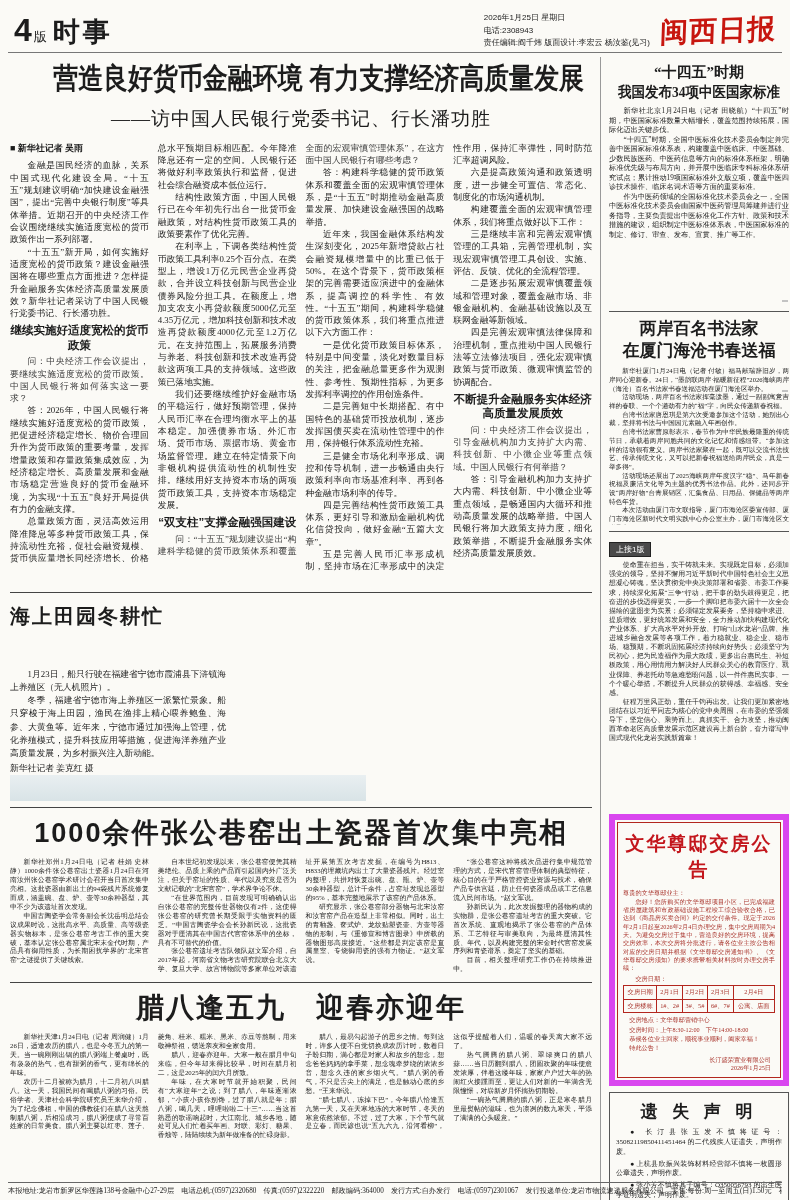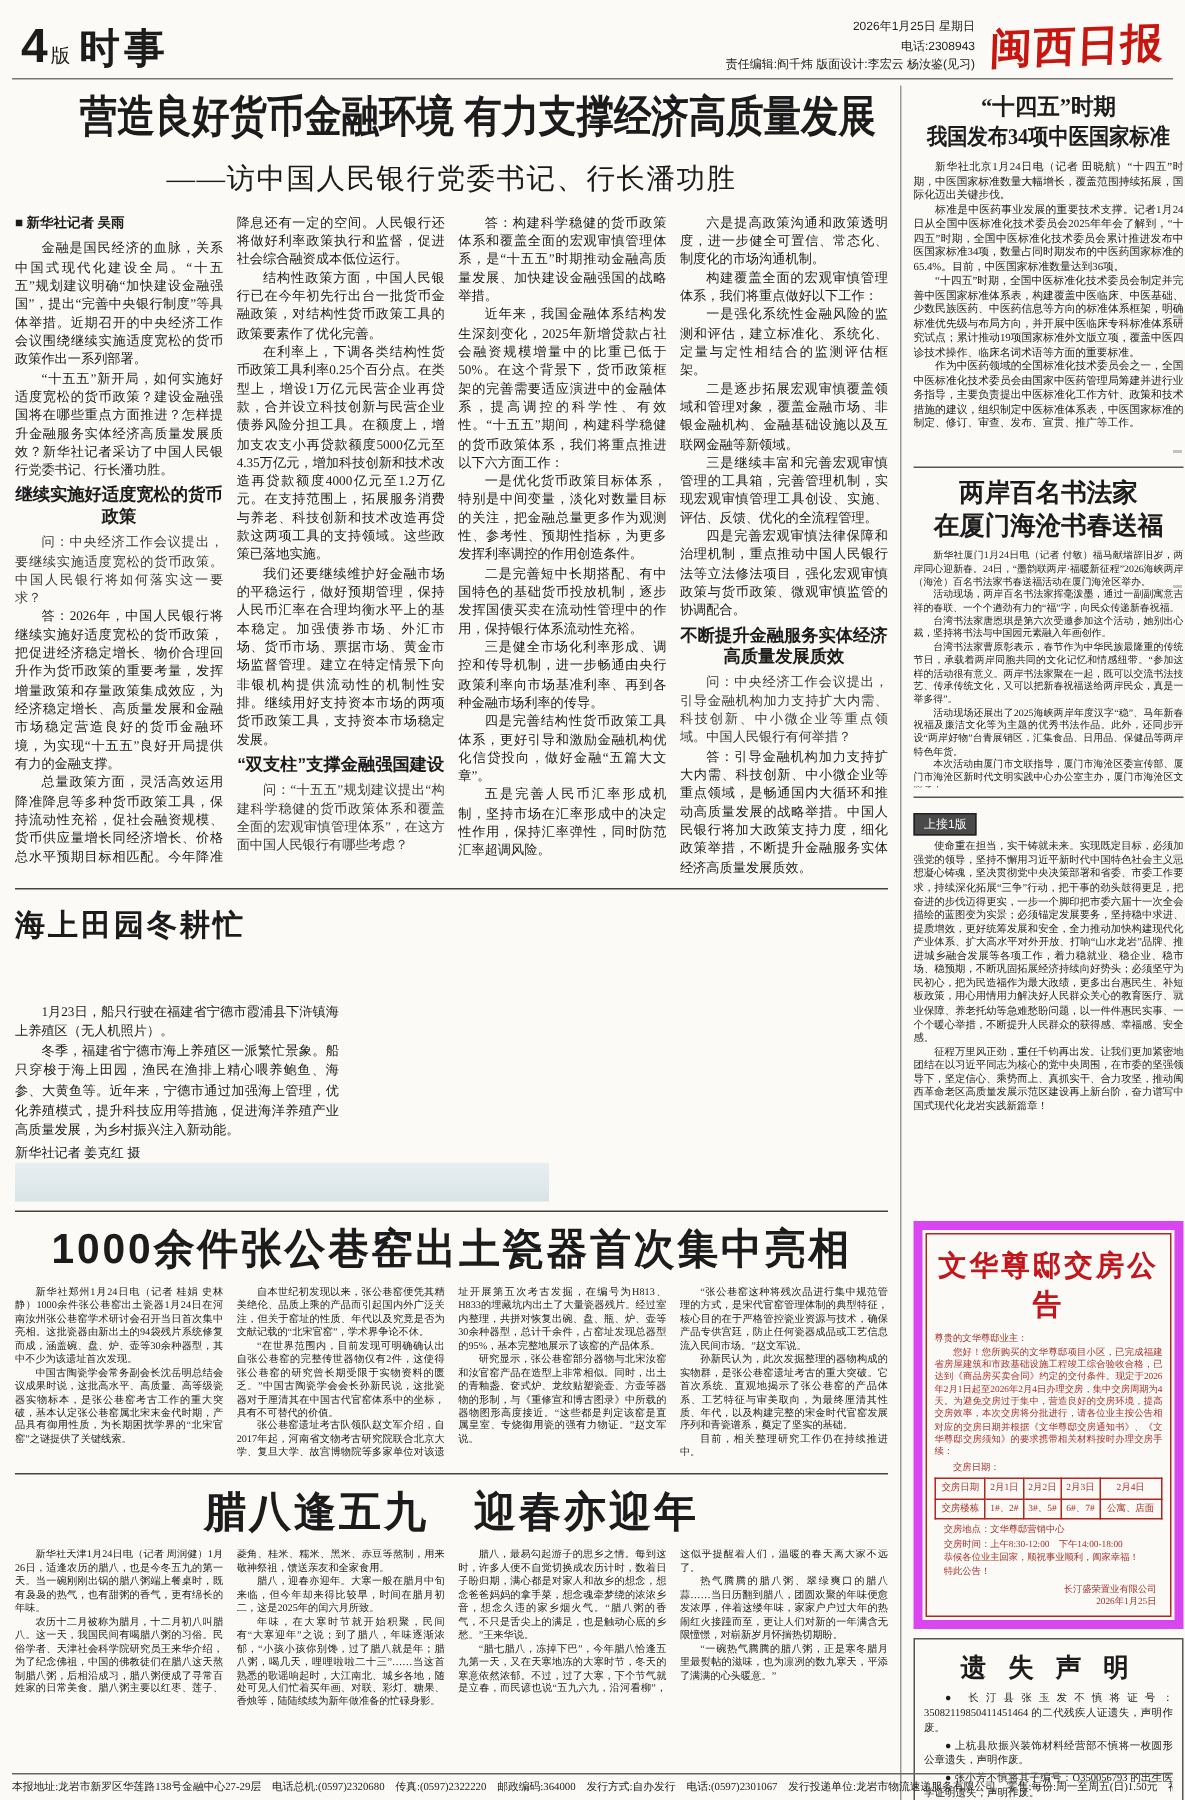--- a/index.html
+++ b/index.html
@@ -8,21 +8,21 @@
   .sans{font-family:"Liberation Sans","DejaVu Sans",sans-serif;}
   .fit{display:inline-block;transform:scaleX(var(--sx,1));transform-origin:center;white-space:nowrap;}
 
   
   .masthead{display:flex;justify-content:space-between;align-items:flex-end;padding:6px 10px 2px 14px;height:44px;}
   .mh-left{display:flex;align-items:baseline;}
   .pg-num{font-size:32px;font-weight:bold;}
   .pg-ban{font-size:13px;margin:0 6px 2px 2px;}
   .pg-sec{font-size:27px;font-weight:bold;letter-spacing:3px;}
   .mh-right{display:flex;align-items:center;gap:10px;}
-  .mh-meta{text-align:right;font-size:8px;line-height:1.55;color:#222;}
+  .mh-meta{font-size:8px;line-height:1.55;color:#222;}
   .mh-logo{font-size:28px;font-weight:bold;color:#c7160f;transform:rotate(-2deg) skewX(-4deg);letter-spacing:1px;padding-right:4px;}
   .head-rule{border-top:1.5px solid #777;margin:0 8px;}
 
   
   .content{display:flex;padding:4px 8px 0 10px;}
   .left-col{width:582px;}
   .right-rail{width:182px;border-left:1px solid #999;padding-left:8px;margin-left:8px;}
 
   .hrule{border-top:1px solid #444;margin:6px 0;}
   .rrule{border-top:1px solid #555;margin:6px 0;}
@@ -132,23 +132,22 @@
             <p class="par c-q">问：“十五五”规划建议提出“构建科学稳健的货币政策体系和覆盖全面的宏观审慎管理体系”，在这方面中国人民银行有哪些考虑？</p>
             <p class="par c-p">答：构建科学稳健的货币政策体系和覆盖全面的宏观审慎管理体系，是“十五五”时期推动金融高质量发展、加快建设金融强国的战略举措。</p>
             <p class="par c-p">近年来，我国金融体系结构发生深刻变化，2025年新增贷款占社会融资规模增量中的比重已低于50%。在这个背景下，货币政策框架的完善需要适应演进中的金融体系，提高调控的科学性、有效性。“十五五”期间，构建科学稳健的货币政策体系，我们将重点推进以下六方面工作：</p>
             <p class="par c-p">一是优化货币政策目标体系，特别是中间变量，淡化对数量目标的关注，把金融总量更多作为观测性、参考性、预期性指标，为更多发挥利率调控的作用创造条件。</p>
             <p class="par c-p">二是完善短中长期搭配、有中国特色的基础货币投放机制，逐步发挥国债买卖在流动性管理中的作用，保持银行体系流动性充裕。</p>
             <p class="par c-p">三是健全市场化利率形成、调控和传导机制，进一步畅通由央行政策利率向市场基准利率、再到各种金融市场利率的传导。</p>
             <p class="par c-p">四是完善结构性货币政策工具体系，更好引导和激励金融机构优化信贷投向，做好金融“五篇大文章”。</p>
             <p class="par c-p">五是完善人民币汇率形成机制，坚持市场在汇率形成中的决定性作用，保持汇率弹性，同时防范汇率超调风险。</p>
             <p class="par c-p">六是提高政策沟通和政策透明度，进一步健全可置信、常态化、制度化的市场沟通机制。</p>
             <p class="par c-p">构建覆盖全面的宏观审慎管理体系，我们将重点做好以下工作：</p>
-            <p class="par c-p">一是强化系统性金融风险的监测和评估，建立标准化、系统化、定量与定性相结合的监测评估框架。</p>
+            <p class="par c-p">三是继续丰富和完善宏观审慎管理的工具箱，完善管理机制，实现宏观审慎管理工具创设、实施、评估、反馈、优化的全流程管理。</p>
             <p class="par c-p">二是逐步拓展宏观审慎覆盖领域和管理对象，覆盖金融市场、非银金融机构、金融基础设施以及互联网金融等新领域。</p>
-            <p class="par c-p">三是继续丰富和完善宏观审慎管理的工具箱，完善管理机制，实现宏观审慎管理工具创设、实施、评估、反馈、优化的全流程管理。</p>
             <p class="par c-p">四是完善宏观审慎法律保障和治理机制，重点推动中国人民银行法等立法修法项目，强化宏观审慎政策与货币政策、微观审慎监管的协调配合。</p>
             <p class="par c-h">不断提升金融服务实体经济高质量发展质效</p>
             <p class="par c-q">问：中央经济工作会议提出，引导金融机构加力支持扩大内需、科技创新、中小微企业等重点领域。中国人民银行有何举措？</p>
             <p class="par c-p">答：引导金融机构加力支持扩大内需、科技创新、中小微企业等重点领域，是畅通国内大循环和推动高质量发展的战略举措。中国人民银行将加大政策支持力度，细化政策举措，不断提升金融服务实体经济高质量发展质效。</p>
           </div>
       </section>
 
       <div class="hrule"></div>
 
       <section class="photo-sec">
@@ -245,21 +244,20 @@
 
     <aside class="right-rail">
 
       <section>
         <div class="r-title">
           <span class="l1">“十四五”时期</span>
           <span class="l2"><span class="fit" style="--sx:.9">我国发布34项中医国家标准</span></span>
         </div>
         <div class="r-body tcm-body">
             <p>新华社北京1月24日电（记者 田晓航）“十四五”时期，中医国家标准数量大幅增长，覆盖范围持续拓展，国际化迈出关键步伐。</p>
-            <p>标准是中医药事业发展的重要技术支撑。记者1月24日从全国中医标准化技术委员会2025年年会了解到，“十四五”时期，全国中医标准化技术委员会累计推进发布中医国家标准34项，数量占同时期发布的中医药国家标准的65.4%。目前，中医国家标准数量达到36项。</p>
             <p>“十四五”时期，全国中医标准化技术委员会制定并完善中医国家标准体系表，构建覆盖中医临床、中医基础、少数民族医药、中医药信息等方向的标准体系框架，明确标准优先级与布局方向，并开展中医临床专科标准体系研究试点；累计推动19项国家标准外文版立项，覆盖中医四诊技术操作、临床名词术语等方面的重要标准。</p>
             <p>作为中医药领域的全国标准化技术委员会之一，全国中医标准化技术委员会由国家中医药管理局筹建并进行业务指导，主要负责提出中医标准化工作方针、政策和技术措施的建议，组织制定中医标准体系表，中医国家标准的制定、修订、审查、发布、宣贯、推广等工作。</p>
           </div>
       </section>
 
       <div class="rrule"></div>
 
       <section>
         <div class="r-title cal-title">
           <span class="l1">两岸百名书法家</span>

